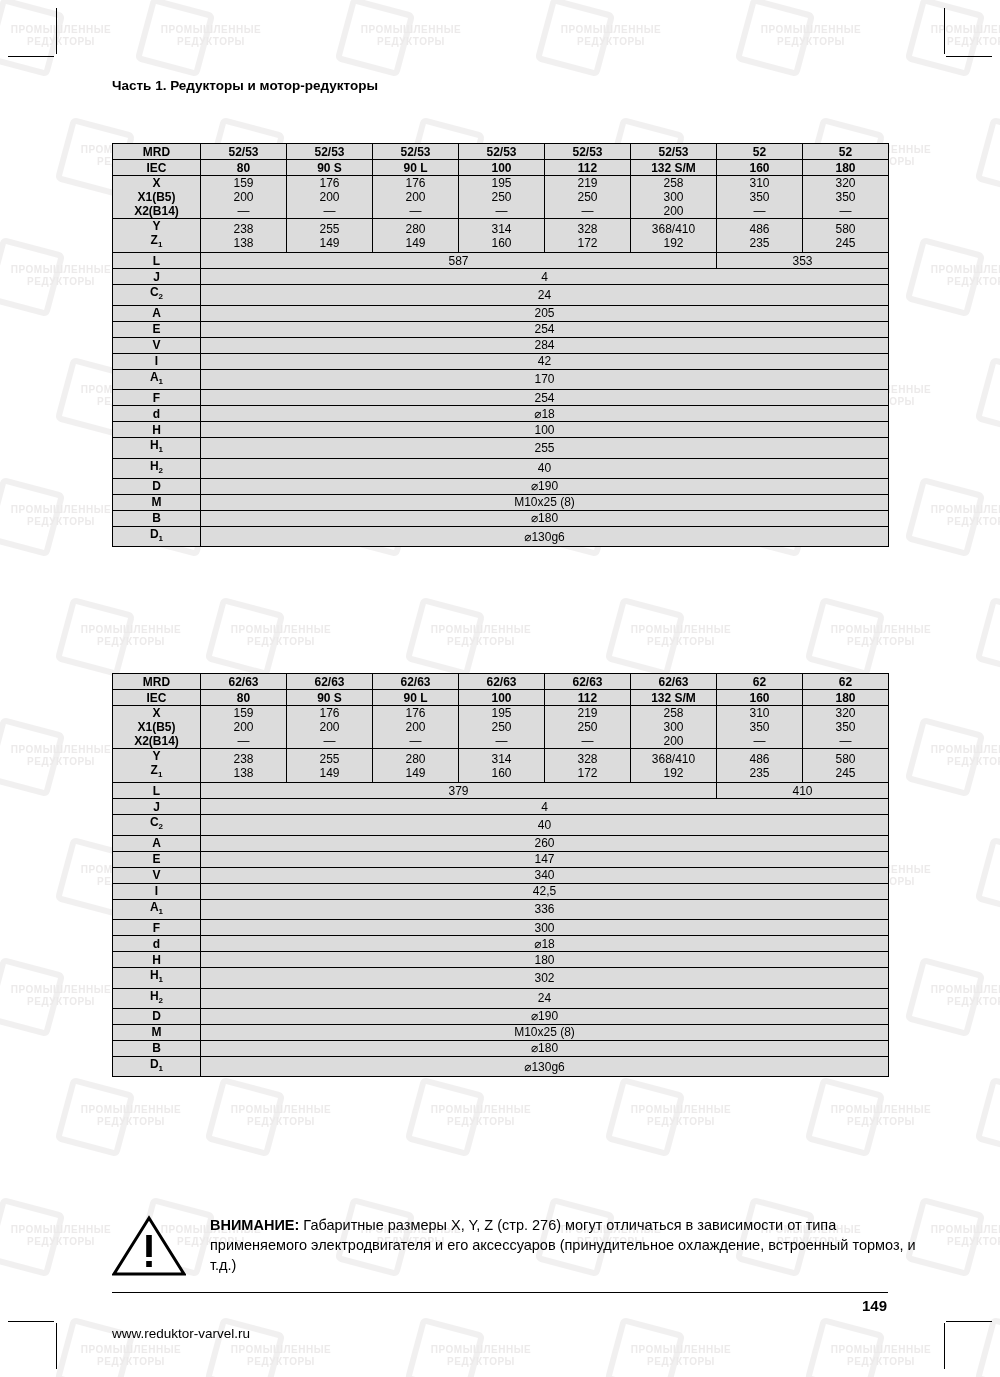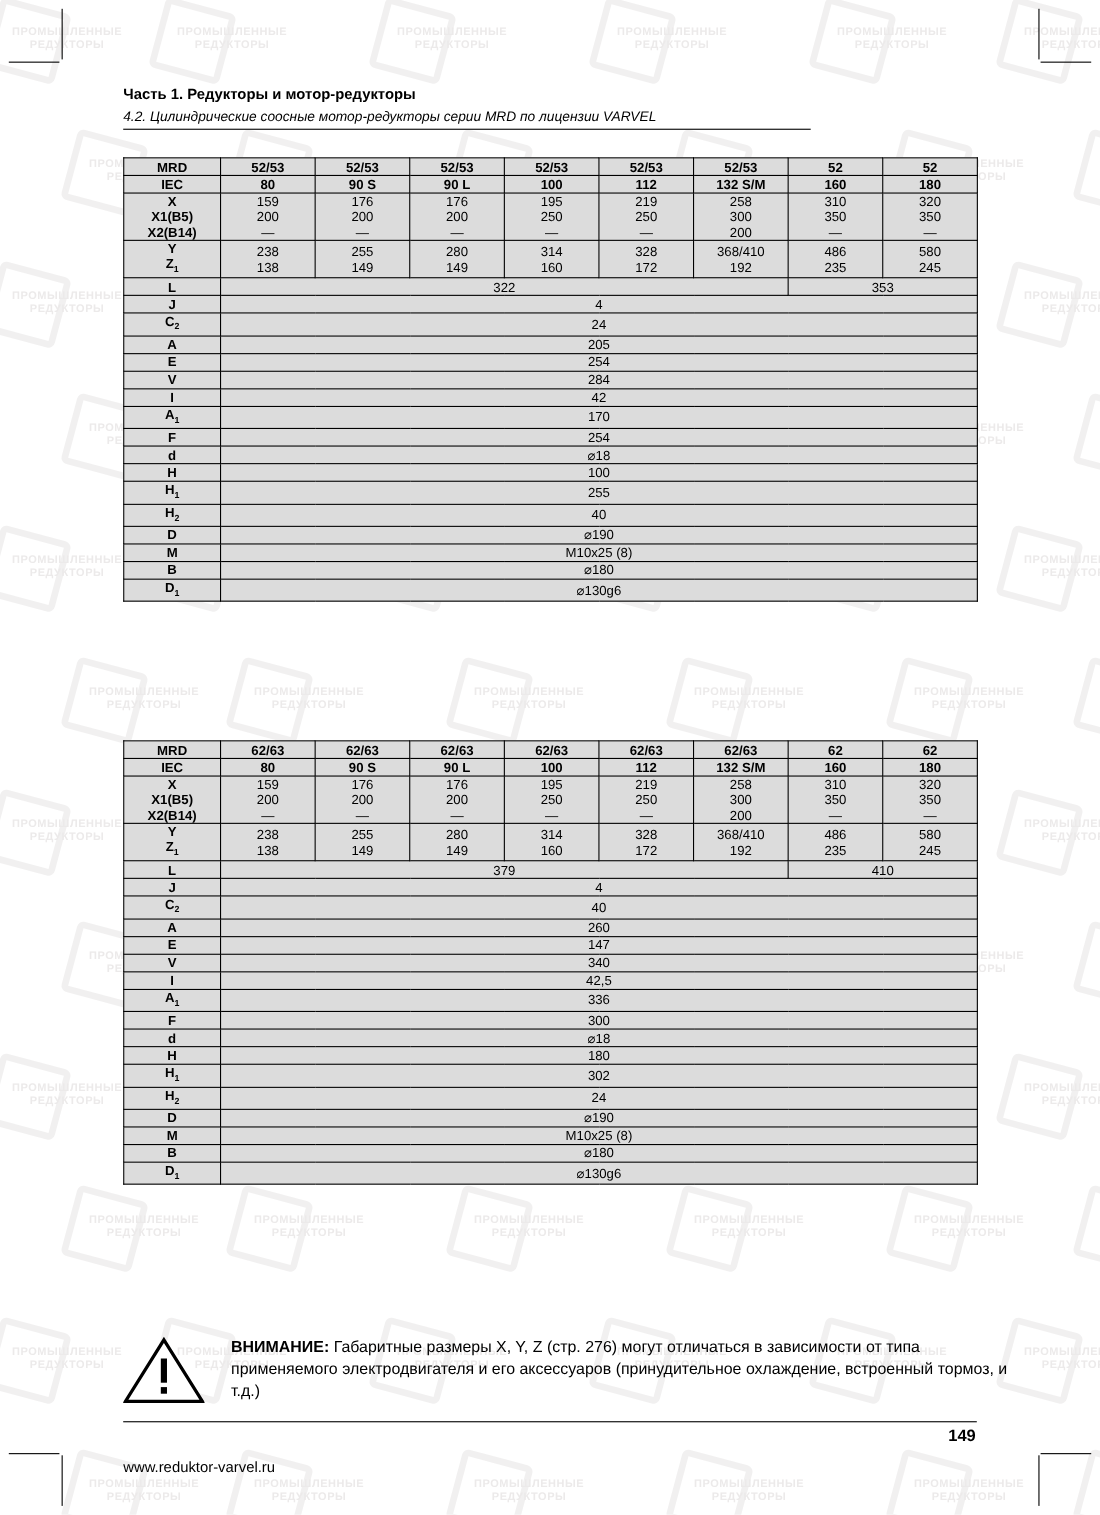--- a/index.html
+++ b/index.html
@@ -237,21 +237,20 @@
 <div class="crop v" style="left:944px;top:8px;"></div>
 <div class="crop h" style="left:946px;top:56px;"></div>
 <div class="crop v" style="left:56px;top:1323px;"></div>
 <div class="crop h" style="left:8px;top:1321px;"></div>
 <div class="crop v" style="left:944px;top:1323px;"></div>
 <div class="crop h" style="left:946px;top:1321px;"></div>
 
 <div class="page">
 
   <div class="hdr">Часть 1. Редукторы и мотор-редукторы</div>
-  <div class="sub">4.2. Цилиндрические соосные мотор-редукторы серии MRD по лицензии VARVEL</div>
 
   <table class="dim" id="t1" style="left:112px;top:143px;width:776px;">
       <colgroup>
         <col style="width:88px">
         <col style="width:86px">
         <col style="width:86px">
         <col style="width:86px">
         <col style="width:86px">
         <col style="width:86px">
         <col style="width:86px">
@@ -298,21 +297,21 @@
           <td class="val multi">255<br>149</td>
           <td class="val multi">280<br>149</td>
           <td class="val multi">314<br>160</td>
           <td class="val multi">328<br>172</td>
           <td class="val multi">368/410<br>192</td>
           <td class="val multi">486<br>235</td>
           <td class="val multi">580<br>245</td>
         </tr>
         <tr>
           <td class="lbl">L</td>
-          <td class="white" colspan="6">322</td>
+          <td class="white" colspan="6">587</td>
           <td class="white" colspan="2">353</td>
         </tr>
         <tr>
           <td class="lbl">J</td>
           <td class="white" colspan="8">4</td>
         </tr>
         <tr>
           <td class="lbl">C<span class="sub1">2</span></td>
           <td class="white" colspan="8">24</td>
         </tr>

